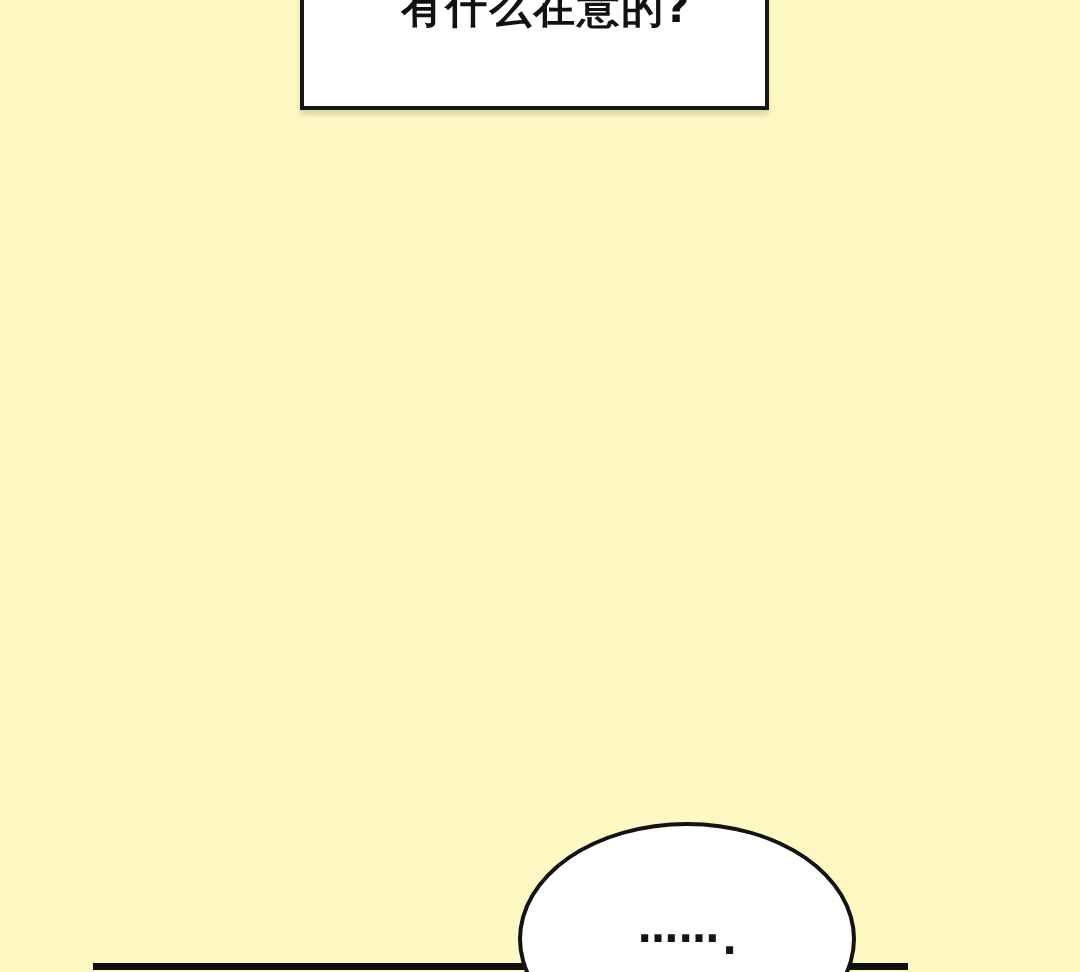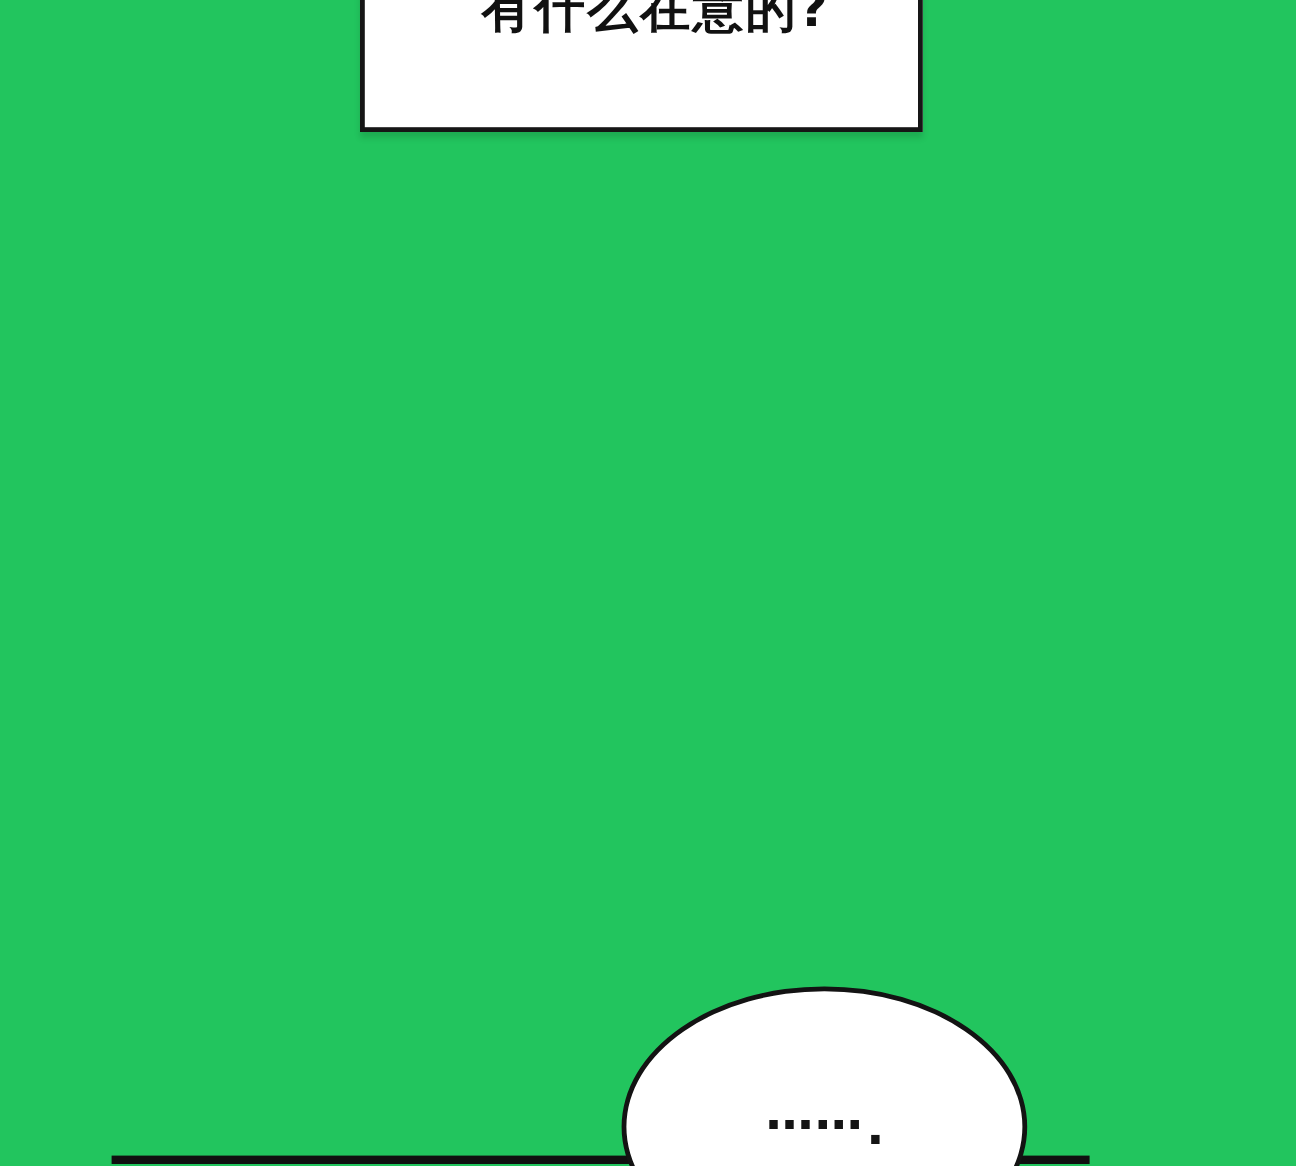--- a/index.html
+++ b/index.html
@@ -11,21 +11,21 @@
     height: 972px;
     background: #ffffff;
     font-family: "DejaVu Sans", "Liberation Sans", sans-serif;
     position: relative;
   }
   .page {
     position: relative;
     width: 1080px;
     height: 972px;
     overflow: hidden;
-    background: #22c55e;
+    background: #fef9c3;
   }
   
   .speech-box {
     position: absolute;
     left: 300px;
     top: -180px;
     width: 461px;   
     height: 282px;  
     background: #ffffff;
     border: 4px solid #161616;

